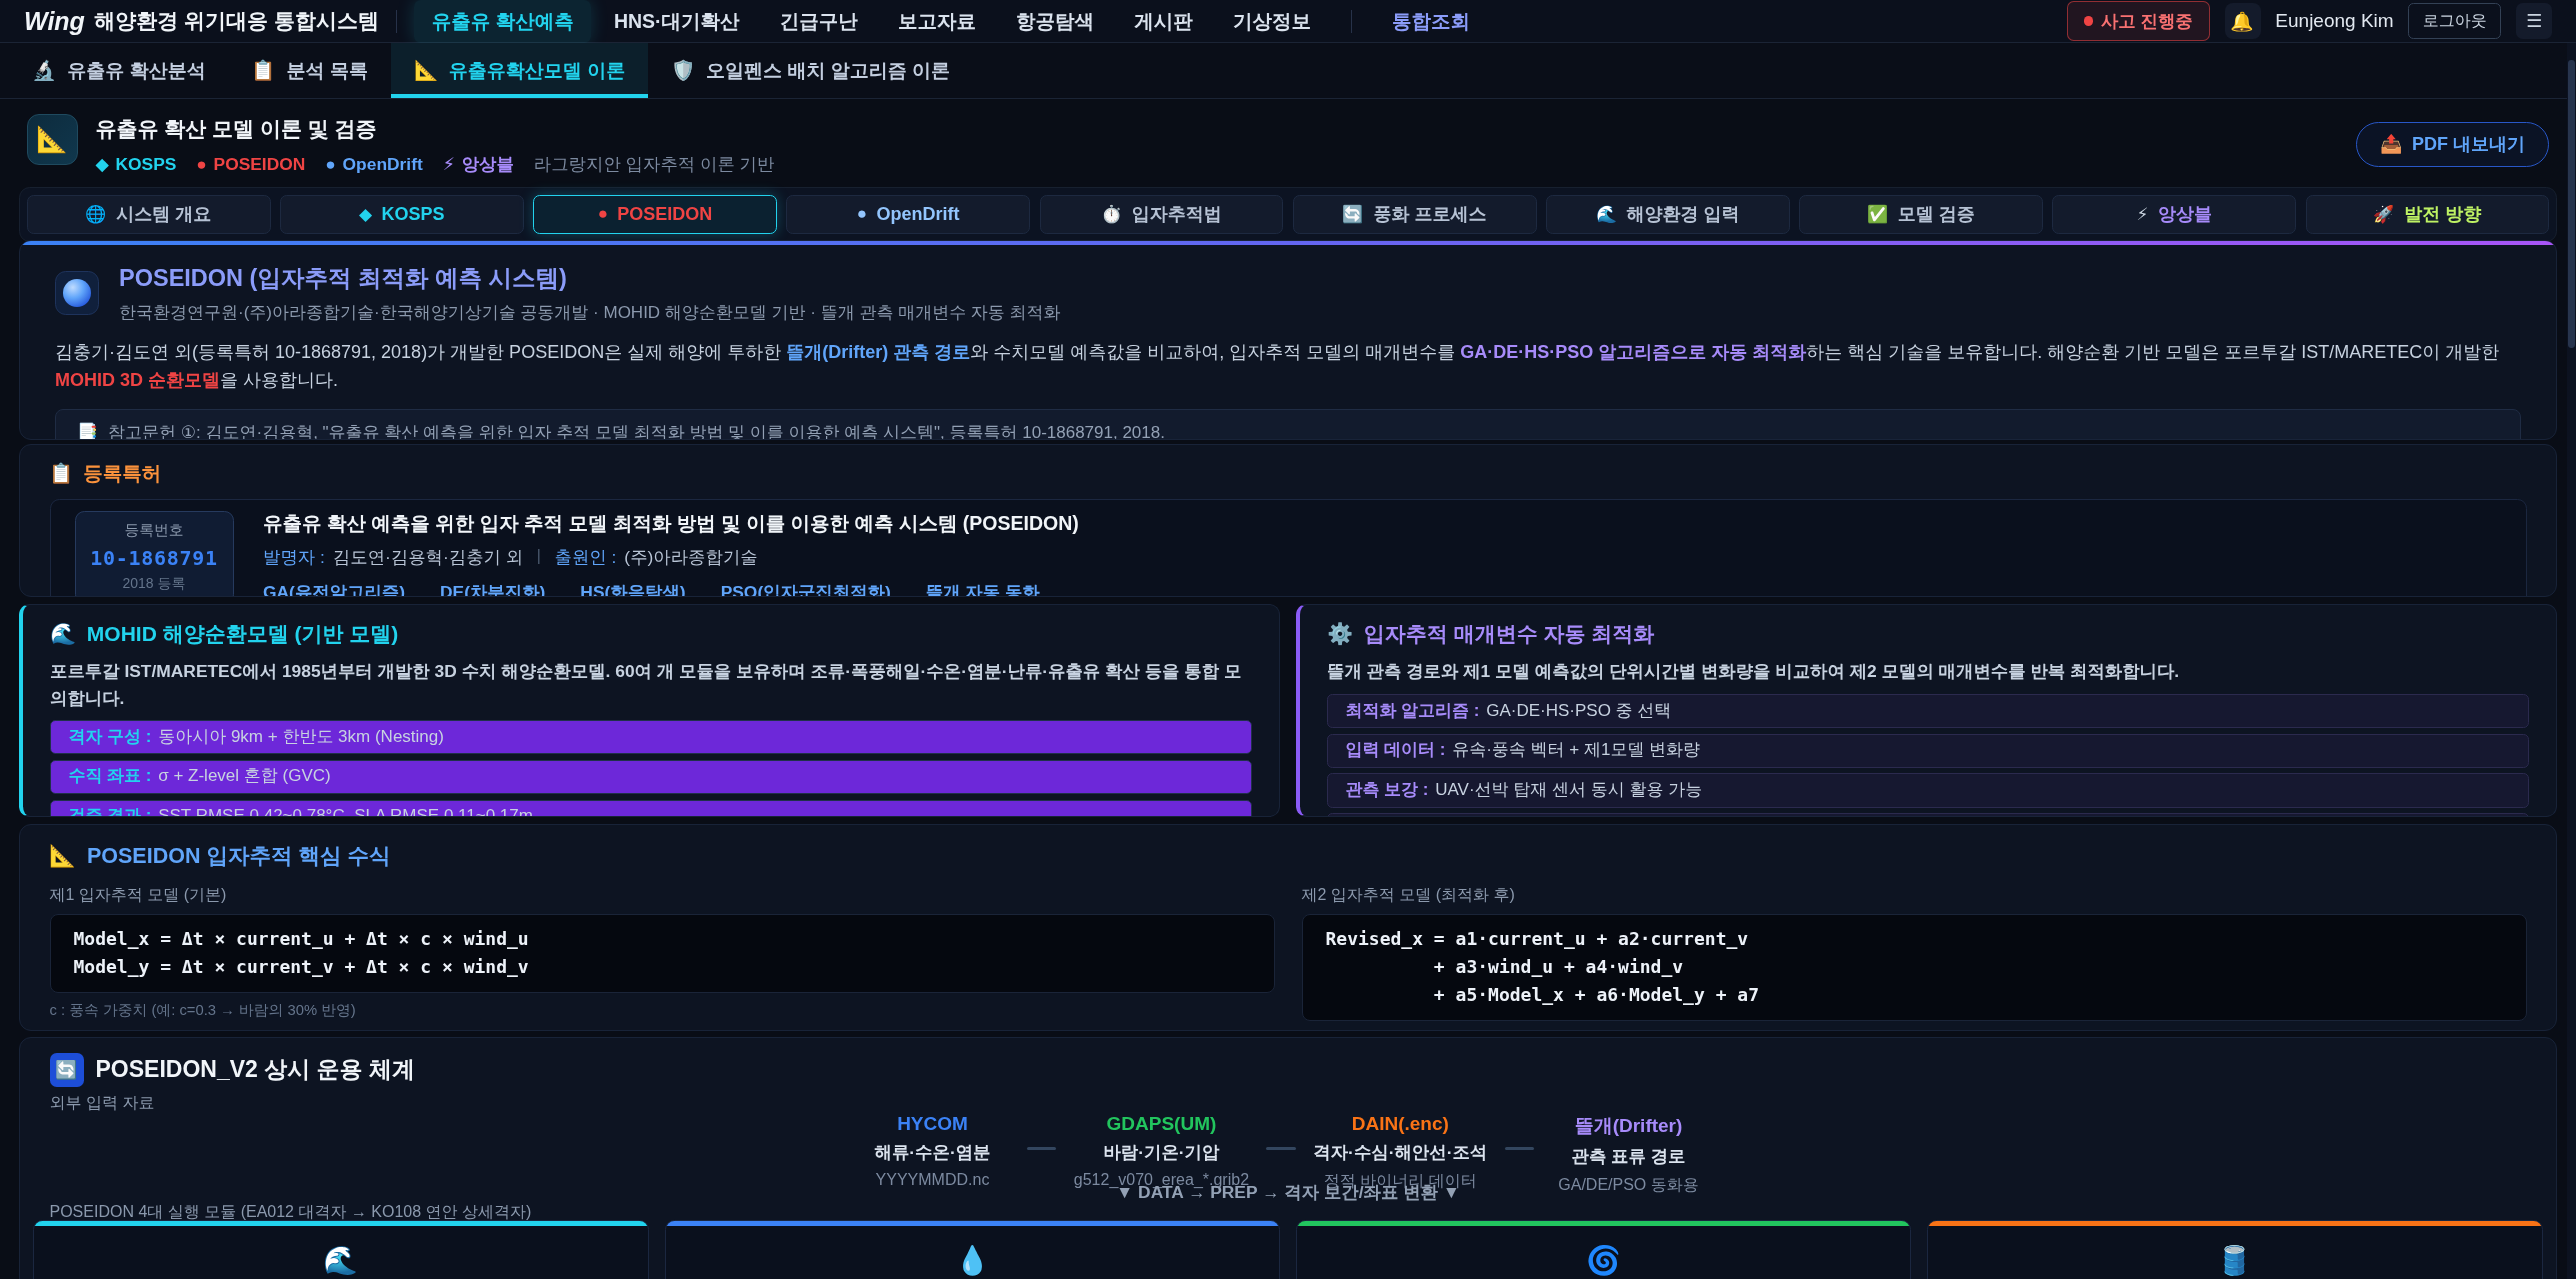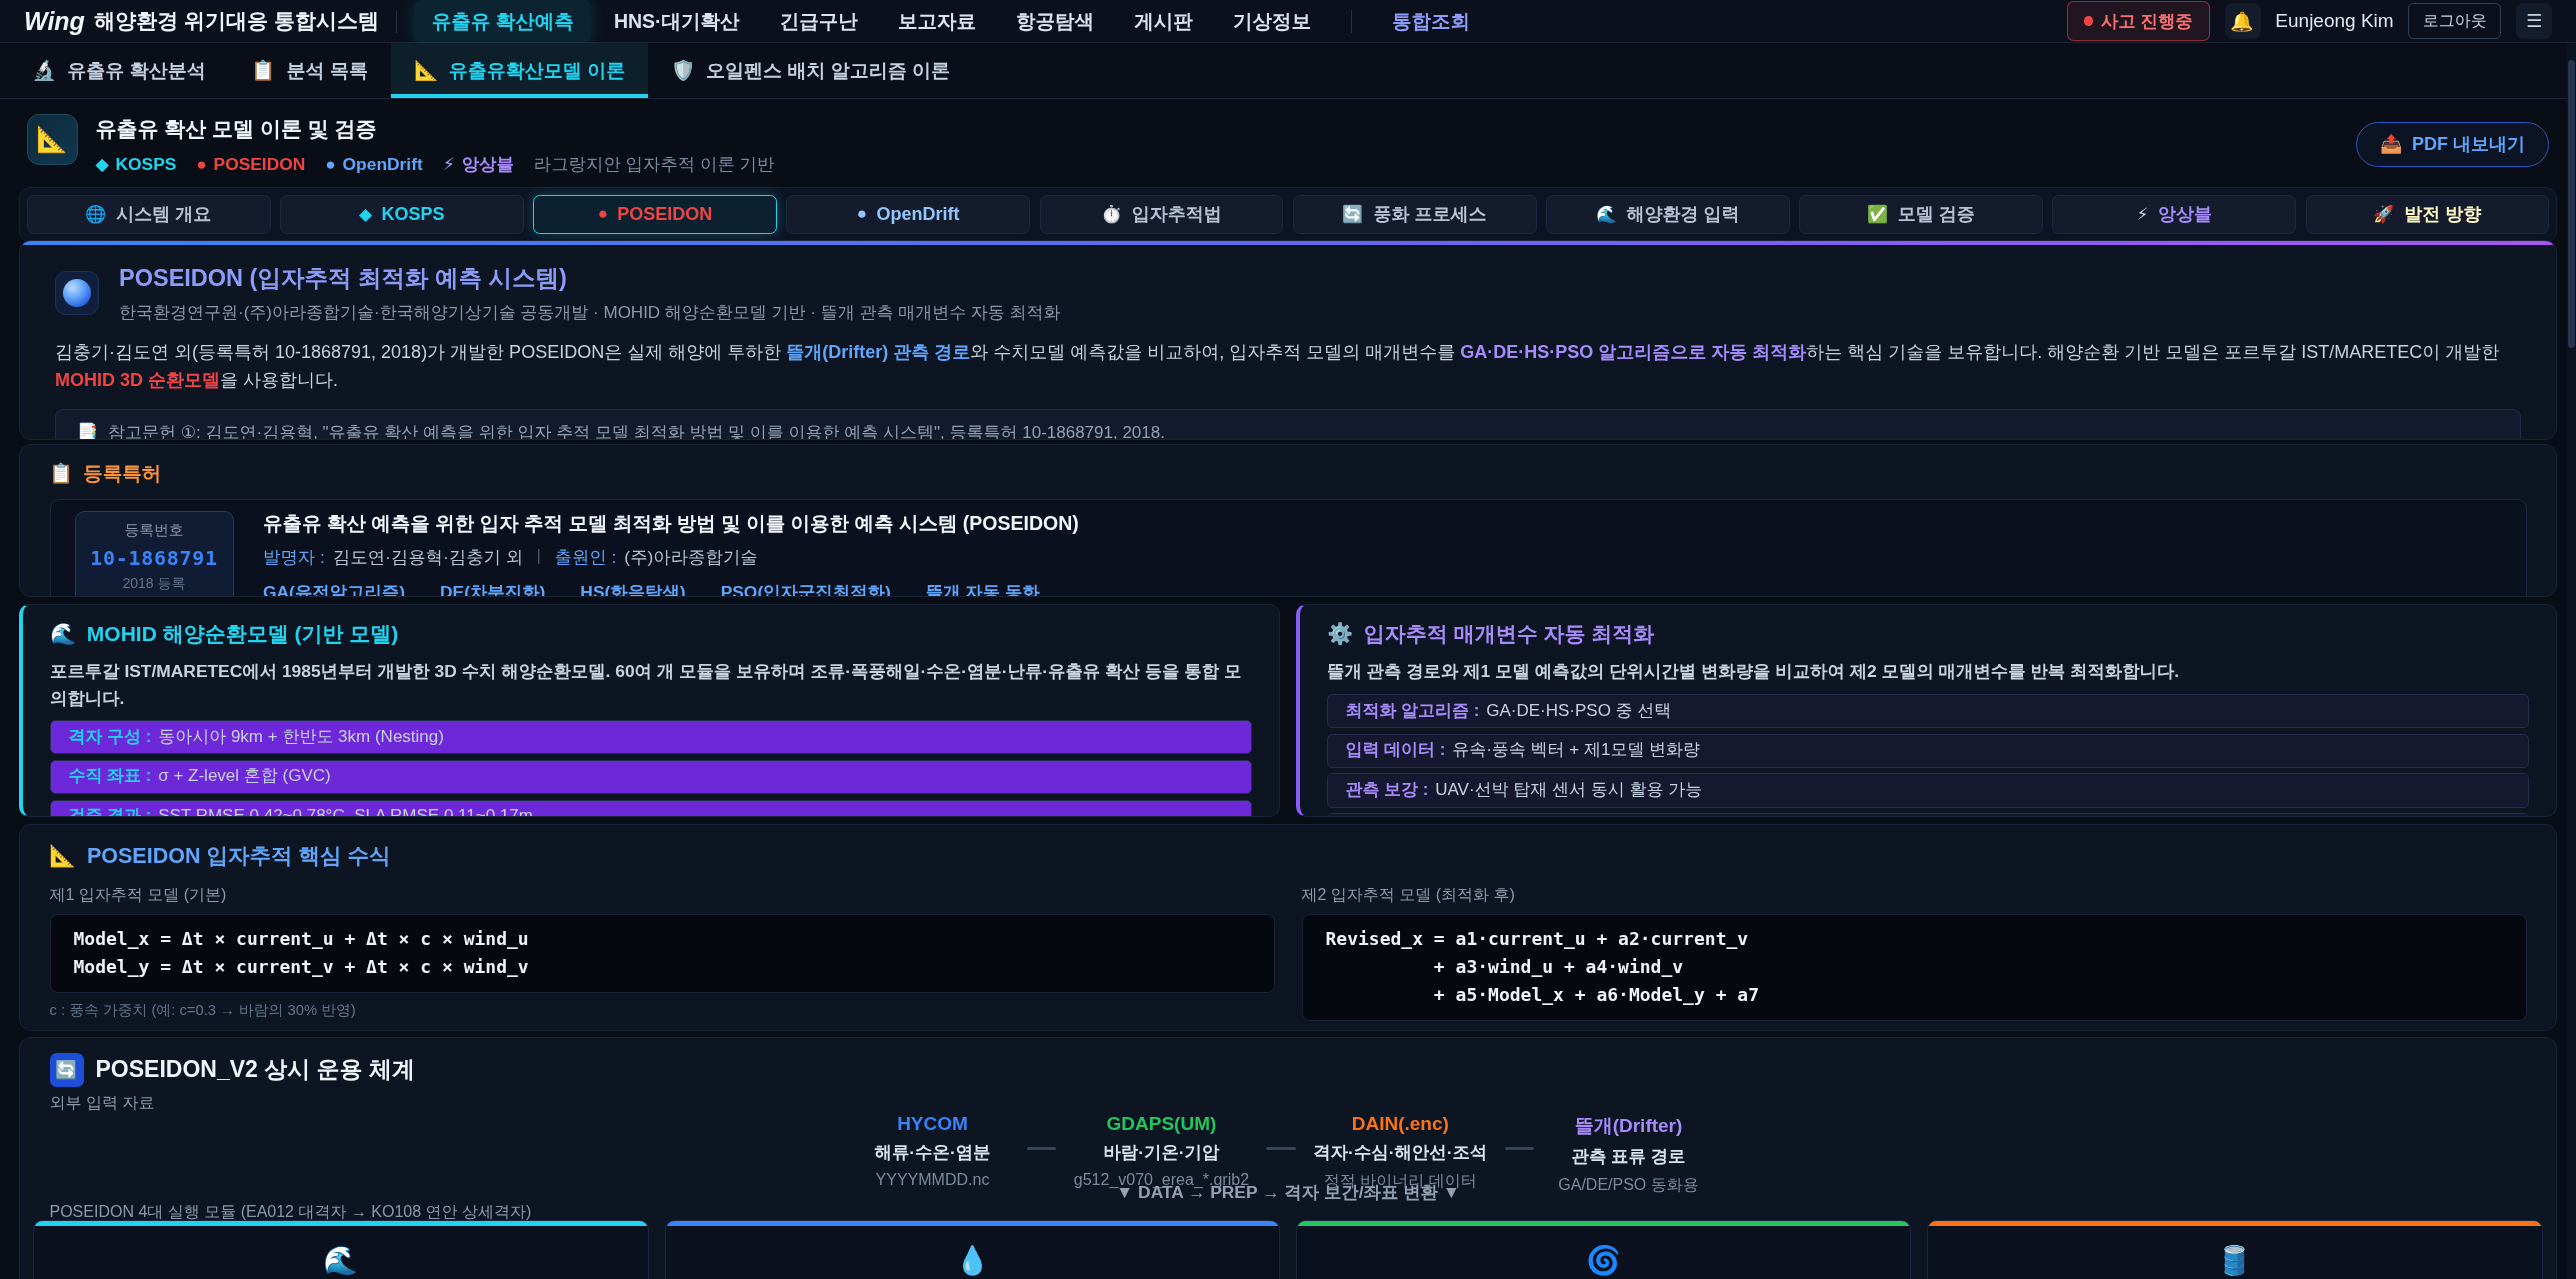--- a/index.html
+++ b/index.html
@@ -229,21 +229,21 @@
   <div class="chip">
     <span class="chip-icon">✅</span>
     <span style="color: rgb(182, 194, 212);">모델 검증</span>
   </div>
   <div class="chip">
     <span class="chip-icon">⚡</span>
     <span style="color: rgb(167, 139, 250);">앙상블</span>
   </div>
   <div class="chip">
     <span class="chip-icon">🚀</span>
-    <span style="color: #fef9c3;">발전 방향</span>
+    <span style="color: #bef264;">발전 방향</span>
   </div>
 </div>
 
 <section class="card hero">
   <div class="hero-topbar"></div>
   <div class="hero-head">
     <div class="hero-icon">
         <div class="sphere"></div>
       </div>
     <div>

